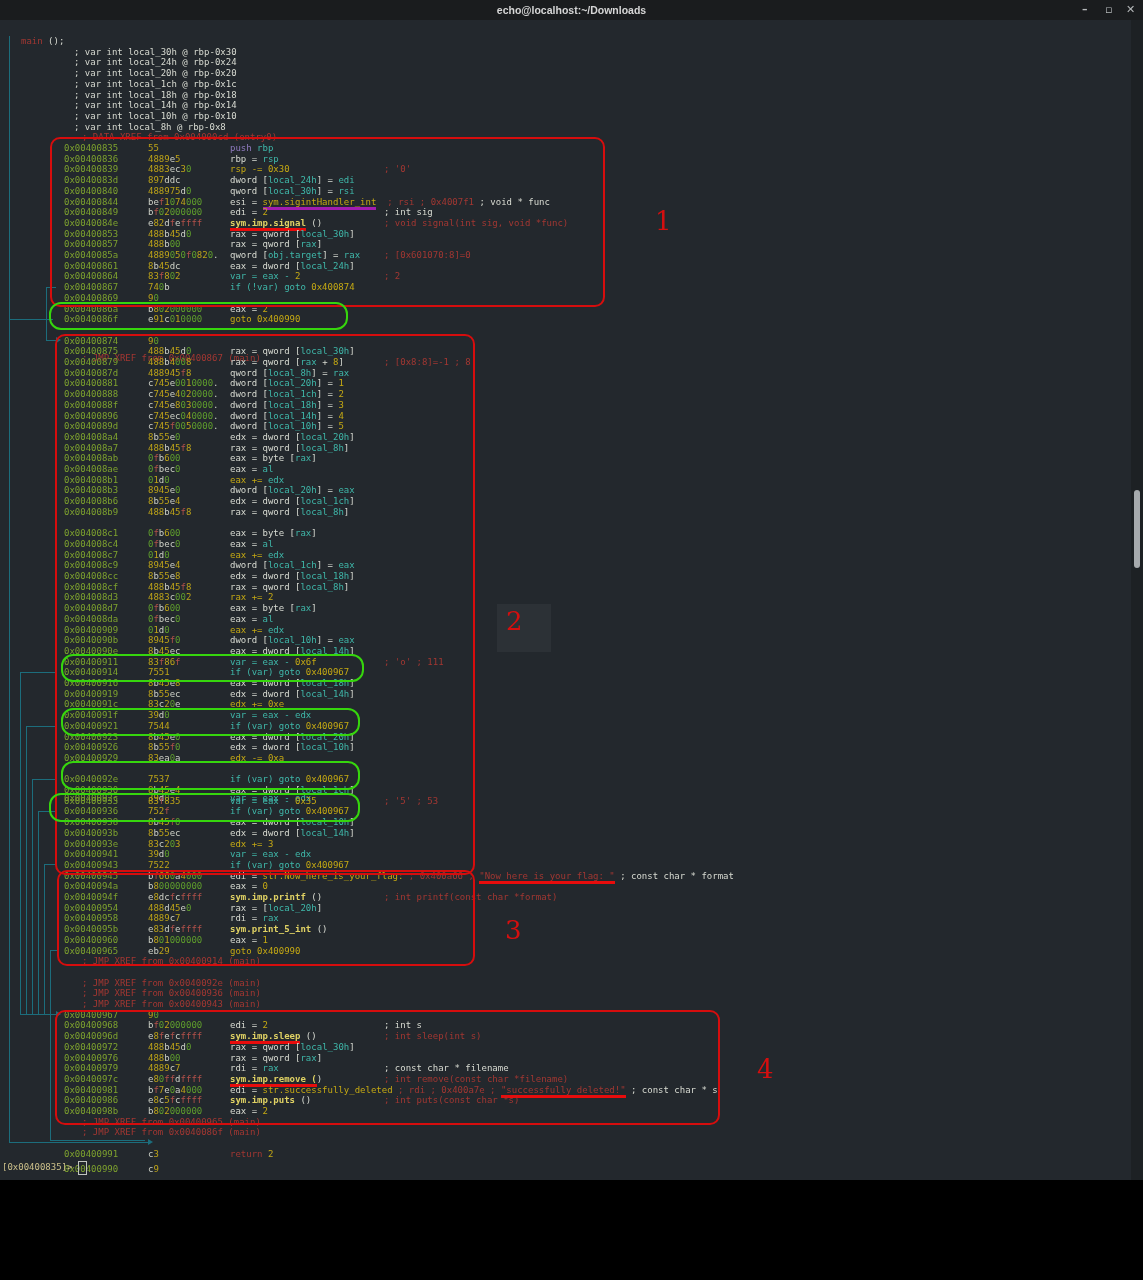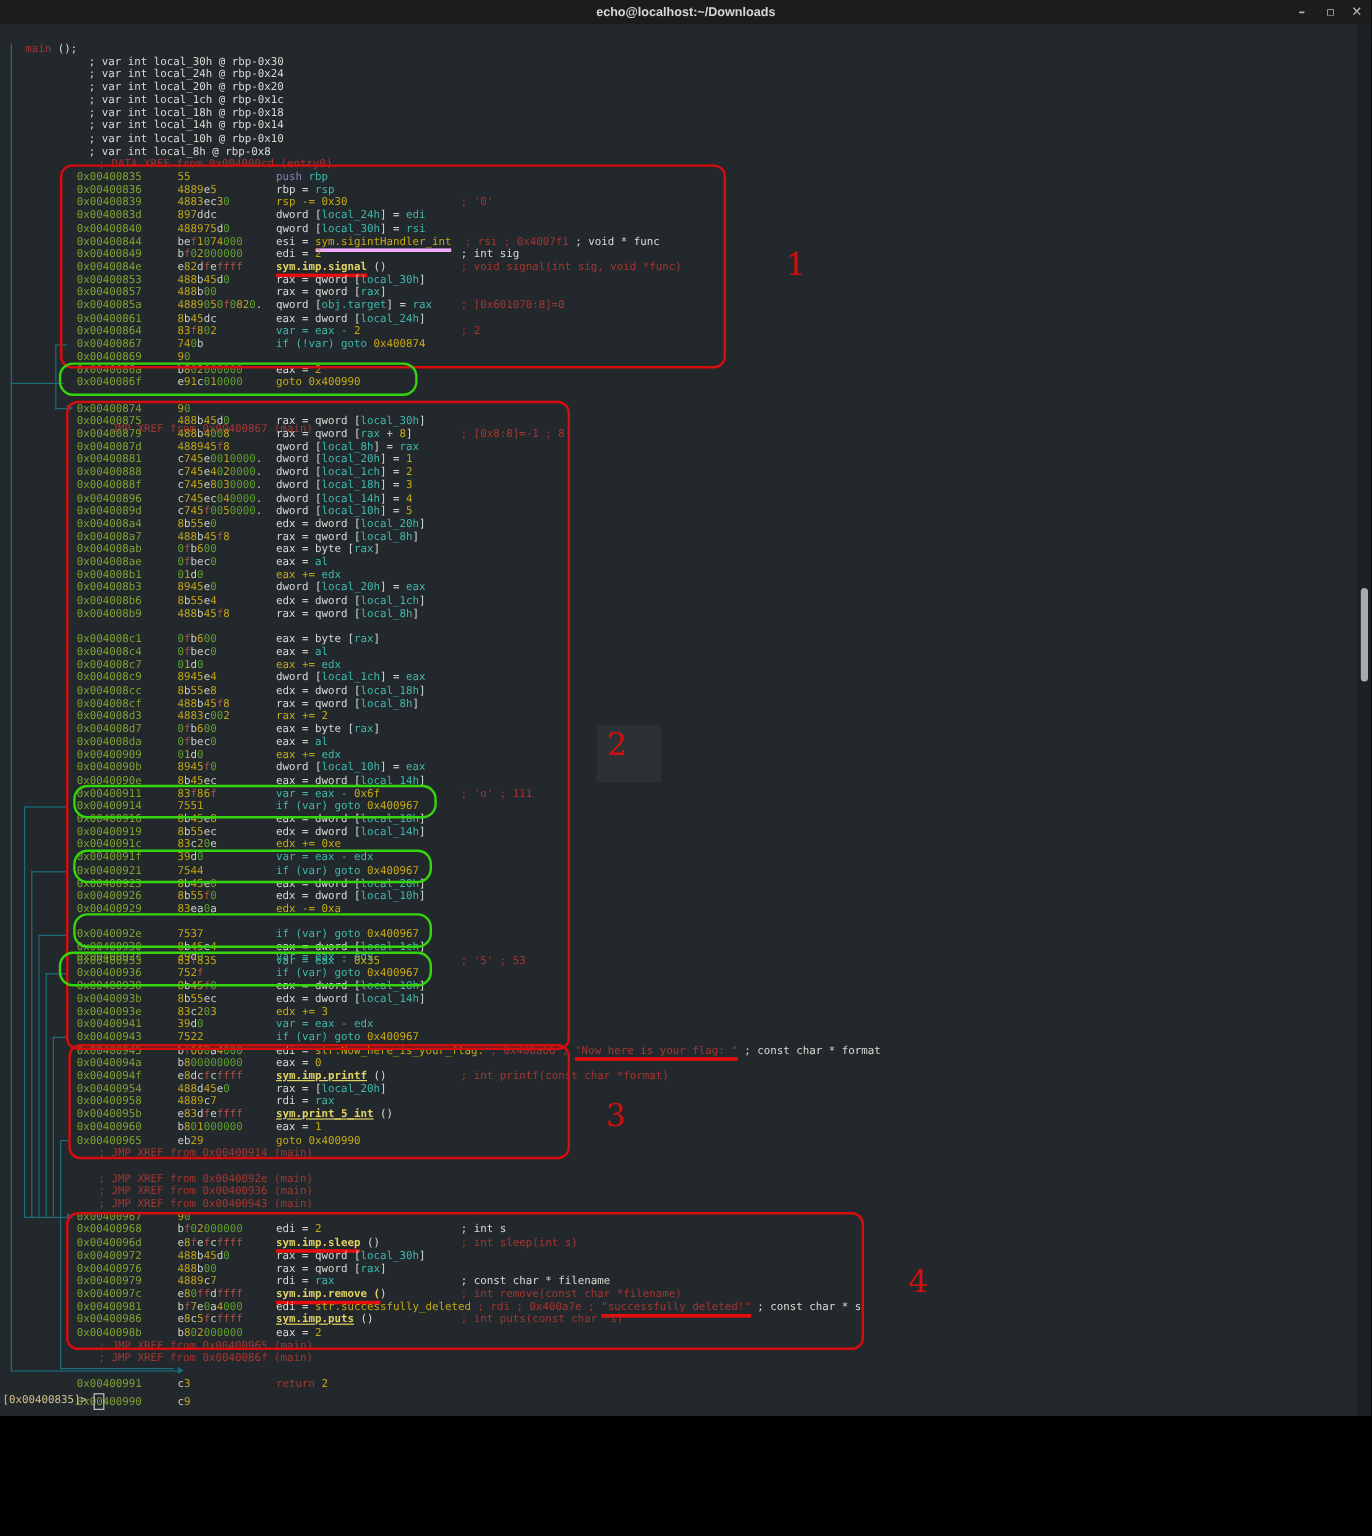--- a/index.html
+++ b/index.html
@@ -18,22 +18,22 @@
   #contentbg{position:absolute;left:0;top:20px;width:1131px;height:1160px;background:#23282d;}
   #scrolltrack{position:absolute;left:1131px;top:20px;width:12px;height:1160px;background:#1d2124;}
   #scrollthumb{position:absolute;left:1134px;top:490px;width:6px;height:78px;background:#a6aaad;border-radius:3px;}
   .row{position:absolute;left:0;height:11px;font-size:9px;line-height:11px;white-space:pre;}
   .ca{position:absolute;left:64px;color:#7ea22e;}
   .cb{position:absolute;left:148px;}
   .cm{position:absolute;left:230px;}
   .cc{position:absolute;}
   .seg{white-space:pre;}
   .w{color:#d8dbd2;} .c{color:#3fb8aa;} .y{color:#c5a913;} .r{color:#a23732;}
-  .m{color:#8f7bbf;} .b{color:#e0d264;font-weight:bold;text-decoration:underline;}
-  .yu{color:#c5a913;border-bottom:3px solid #f0abfc;}
+  .m{color:#8f7bbf;} .b{color:#e0d264;font-weight:bold;}
+  .yu{color:#c5a913;border-bottom:3px solid #a21caf;}
   .bu{color:#e0d264;font-weight:bold;border-bottom:3px solid #e80c0c;}
   .ru{color:#a23732;border-bottom:3px solid #e80c0c;}
   .b0{color:#5f9e2c;} .bf{color:#b3514a;} .b1{color:#bda318;} .b2{color:#cdd0c6;}
   .annbox{position:absolute;border:2px solid;background:transparent;}
   .annbox.red{border-color:#d60d0d;border-radius:10px;}
   .annbox.green{border-color:#36d60d;border-radius:12px;}
   .annlabel{position:absolute;color:#d40f0f;font:26px "DejaVu Serif",serif;}
   #shade{position:absolute;background:#2c3136;}
   .ar{position:absolute;background:#1c6d7c;}
   .arhead{position:absolute;width:0;height:0;border-top:3px solid transparent;

